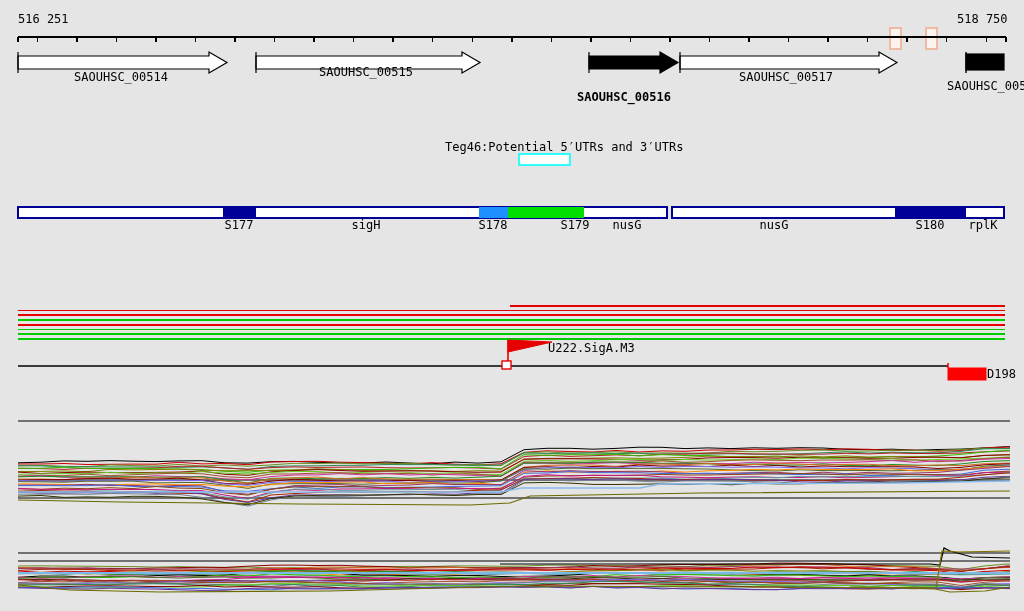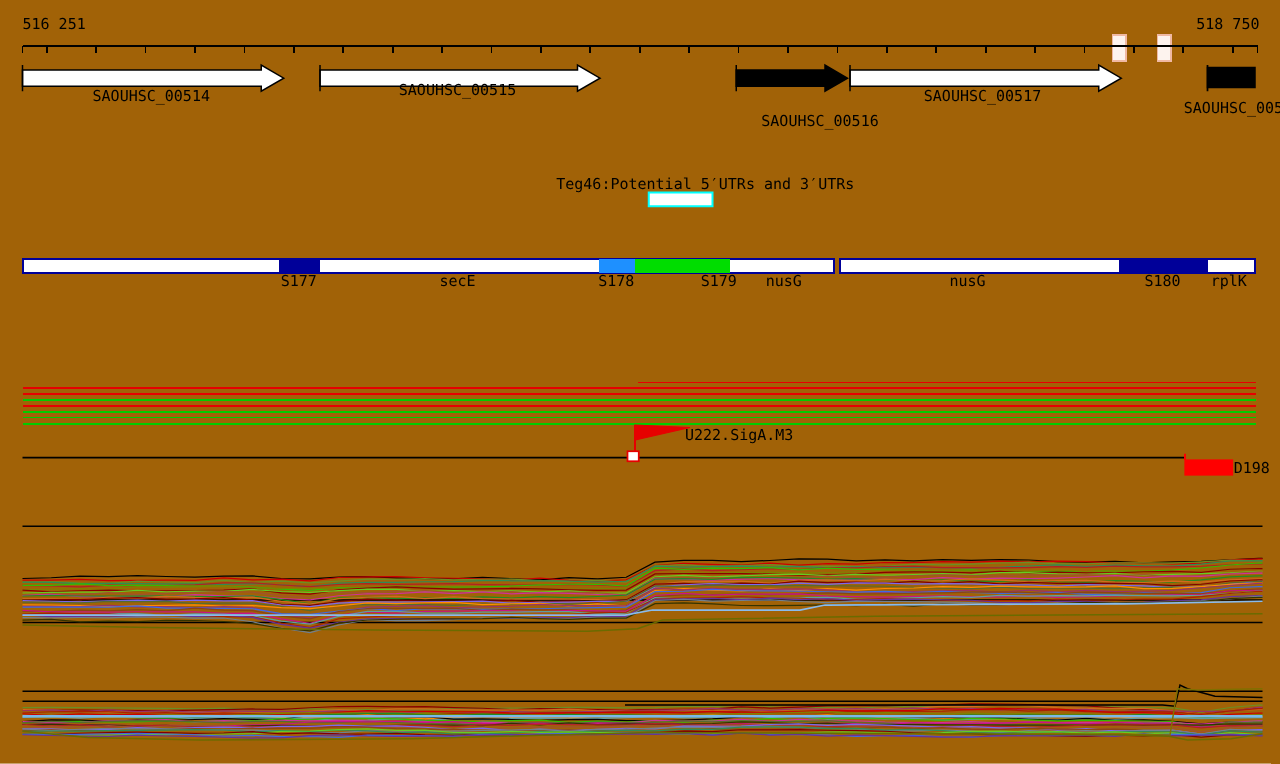--- a/index.html
+++ b/index.html
@@ -1,16 +1,16 @@
 <!DOCTYPE html>
 <html><head>
 <meta charset="utf-8">
 <style>
   html,body{margin:0;padding:0;background:#fff;overflow:hidden;}
-  #app{position:relative;width:1024px;height:611px;background:#a16207;
+  #app{position:relative;width:1024px;height:611px;background:#e5e5e5;
        font-family:"DejaVu Sans Mono",monospace;}
   #gfx{position:absolute;left:0;top:0;}
   .lbl{position:absolute;font:12px "DejaVu Sans Mono",monospace;color:#000;
        white-space:nowrap;line-height:12px;}
   .lbl.c{transform:translateX(-50%);}
 </style>
 </head>
 <body>
 
 <div id="app">
@@ -152,24 +152,24 @@
         <polyline points="18.0,585.0 70.0,590.0 160.0,592.0 330.0,591.0 440.0,588.0 520.0,586.0 760.0,587.0 900.0,588.0 935.0,589.0 950.0,592.0 985.0,591.0 1010.0,587.0" fill="none" stroke="#6b6b00" stroke-width="1.2"></polyline>
       </g>
     </svg>
   <div class="lbl" style="left:18px;top:13px">516 251</div>
   <div class="lbl" style="left:957px;top:13px">518 750</div>
   <div class="lbl" style="left:445px;top:141px">Teg46:Potential 5′UTRs and 3′UTRs</div>
   <div class="lbl" style="left:548px;top:342px">U222.SigA.M3</div>
   <div class="lbl" style="left:987px;top:368px">D198</div>
 <div class="lbl c" style="left: 121px; top: 71px;">SAOUHSC_00514</div>
     <div class="lbl c" style="left: 366px; top: 66px;">SAOUHSC_00515</div>
-    <div class="lbl c" style="left: 656px; top: 91px;">SAOUHSC_00516</div>
+    <div class="lbl c" style="left: 624px; top: 91px; font-weight: bold;">SAOUHSC_00516</div>
     <div class="lbl c" style="left: 786px; top: 71px;">SAOUHSC_00517</div>
     <div class="lbl c" style="left: 994px; top: 80px;">SAOUHSC_00518</div>
     <div class="lbl c" style="left: 239px; top: 219px;">S177</div>
-    <div class="lbl c" style="left: 366px; top: 219px;">secE</div>
+    <div class="lbl c" style="left: 366px; top: 219px;">sigH</div>
     <div class="lbl c" style="left: 493px; top: 219px;">S178</div>
     <div class="lbl c" style="left: 547px; top: 219px; margin-left: 28px;">S179</div>
     <div class="lbl c" style="left: 627px; top: 219px;">nusG</div>
     <div class="lbl c" style="left: 774px; top: 219px;">nusG</div>
     <div class="lbl c" style="left: 930px; top: 219px;">S180</div>
     <div class="lbl c" style="left: 983px; top: 219px;">rplK</div>
   </div>
 
 </body></html>

